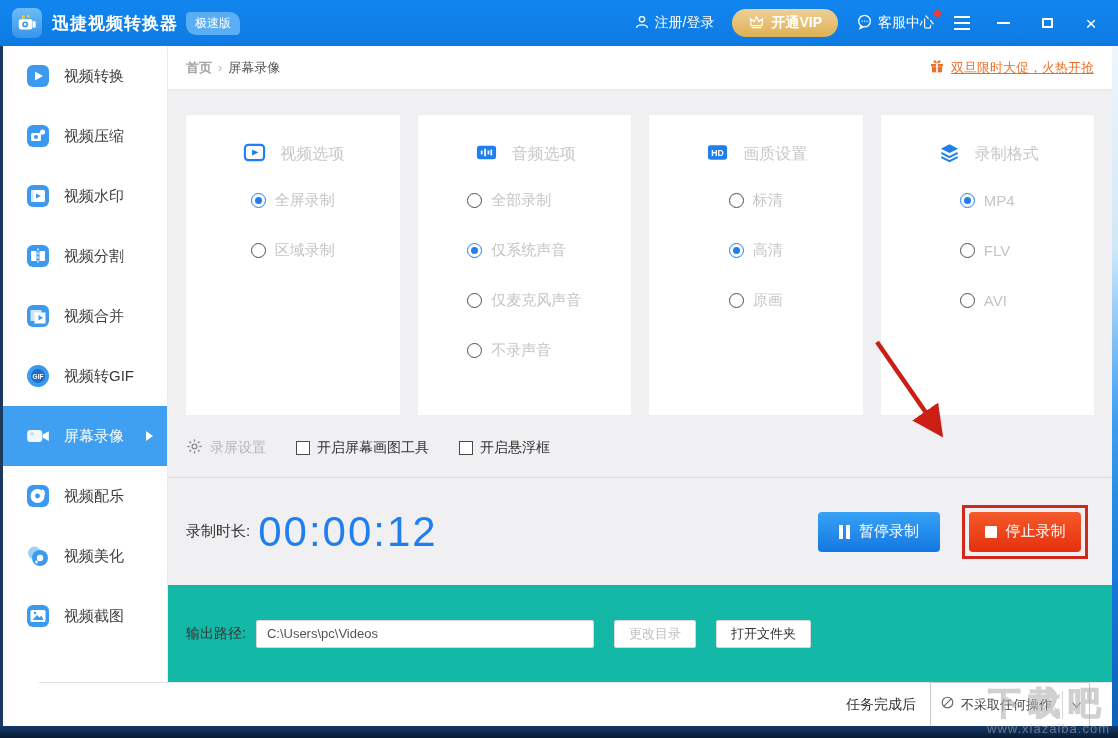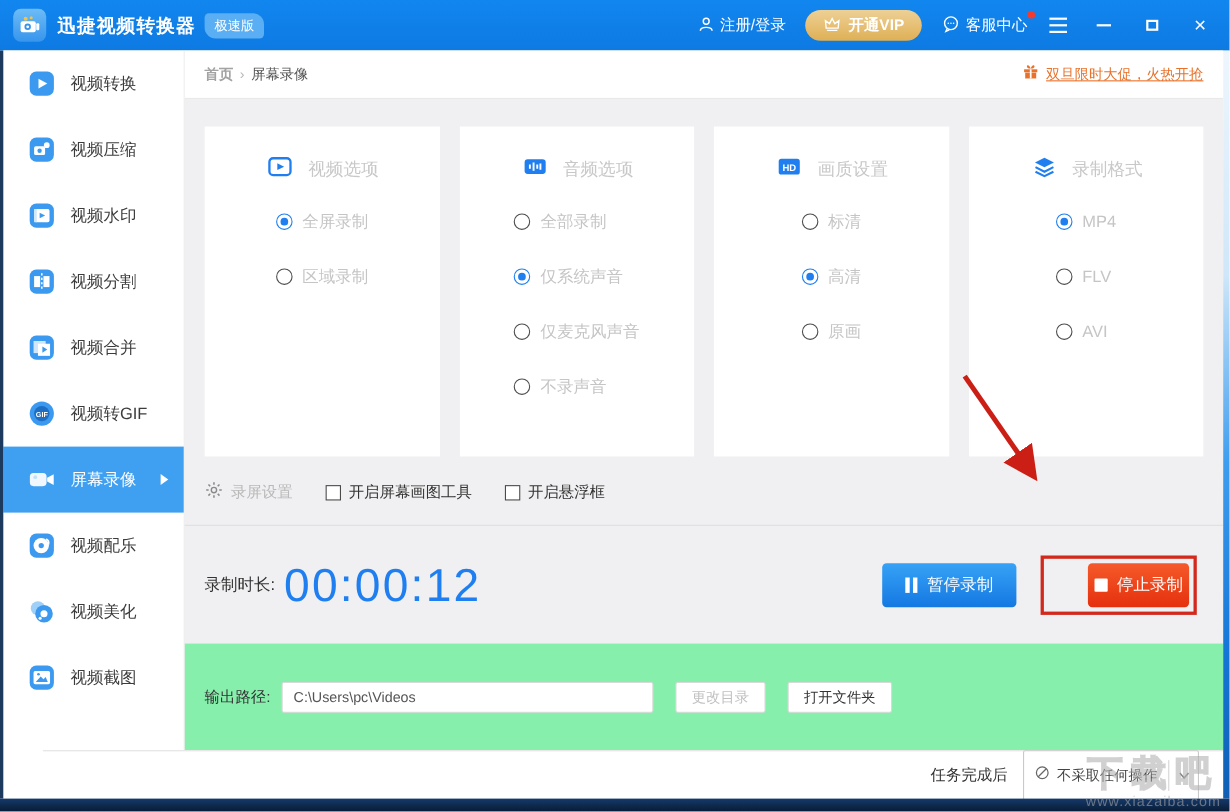--- a/index.html
+++ b/index.html
@@ -81,26 +81,26 @@
     display:flex; align-items:center; padding:0 24px 0 18px; }
   .duration-label { font-size:15px; color:#333; }
   .duration-value { font-size:42px; color:#1f7ff0; margin-left:8px; letter-spacing:2px; font-weight:300; }
   .btns { margin-left:auto; display:flex; align-items:center; }
   .btn-pause { width:122px; height:40px; border:none; border-radius:4px; cursor:pointer;
     background:linear-gradient(180deg,#37a2f6,#1478e2); color:#fff; font-size:15px;
     display:flex; align-items:center; justify-content:center; gap:9px; font-family:inherit; }
   .pause-glyph { display:flex; gap:3px; }
   .pause-glyph i { display:block; width:4px; height:14px; background:#fff; }
   .stop-annotation { border:3px solid #d3281c; padding:4px; margin-left:22px; }
-  .btn-stop { width:92px; height:40px; border:none; border-radius:4px; cursor:pointer;
+  .btn-stop { width:112px; height:40px; border:none; border-radius:4px; cursor:pointer;
     background:linear-gradient(180deg,#f55a2a,#e5300e); color:#fff; font-size:15px;
-    display:flex; align-items:center; justify-content:center; gap:9px; font-family:inherit;margin-left:36px; }
+    display:flex; align-items:center; justify-content:center; gap:9px; font-family:inherit; }
   .stop-glyph { width:12px; height:12px; background:#fff; border-radius:1px; }
 
-  .white-section { height:97px; background:#86efac; display:flex; align-items:center; padding:0 18px; }
+  .white-section { height:97px; background:#14b8a6; display:flex; align-items:center; padding:0 18px; }
   .out-label { font-size:14px; color:#333; }
   .out-input { width:338px; height:28px; border:1px solid #d9d9d9; border-radius:2px; margin-left:10px;
     padding:0 10px; font-size:13px; color:#555; font-family:inherit; background:#fff; }
   .out-btn { height:28px; border:1px solid #d9d9d9; background:#fff; border-radius:2px; padding:0 14px;
     font-size:13px; margin-left:20px; cursor:pointer; font-family:inherit; }
   .btn-change { color:#c0c0c0; }
   .btn-open { color:#333; }
 
   .footer { height:44px; background:#fff; border-top:1px solid #e2e2e2; display:flex; align-items:center;
     justify-content:flex-end; padding-right:22px; gap:14px;margin-left:36px; }

